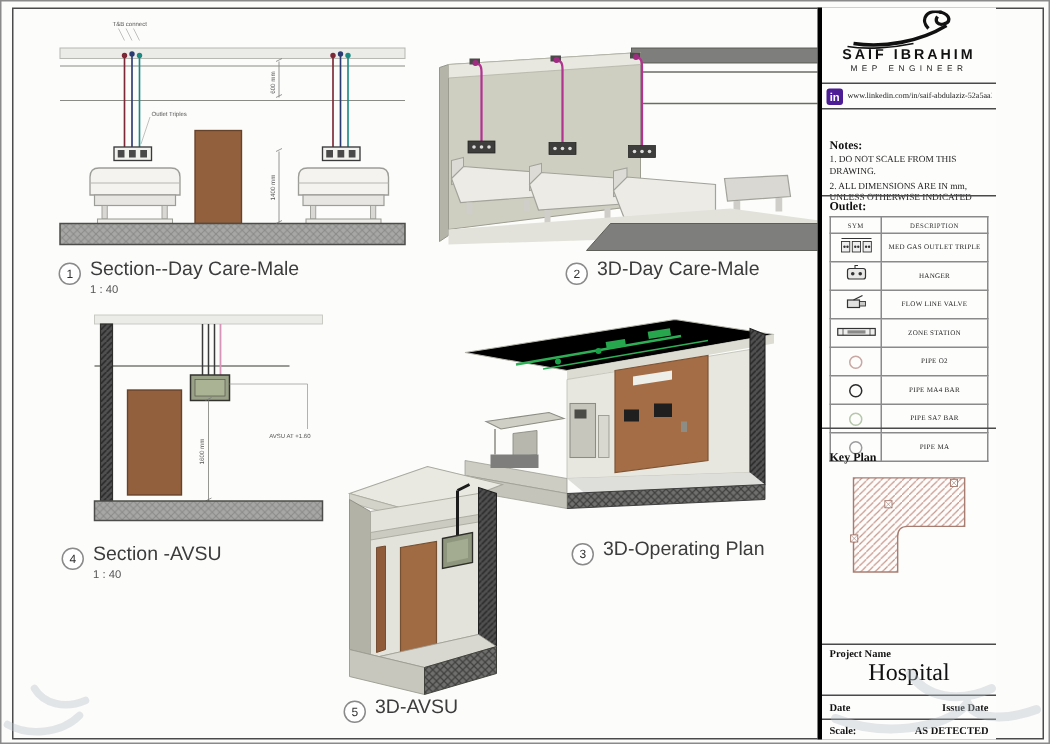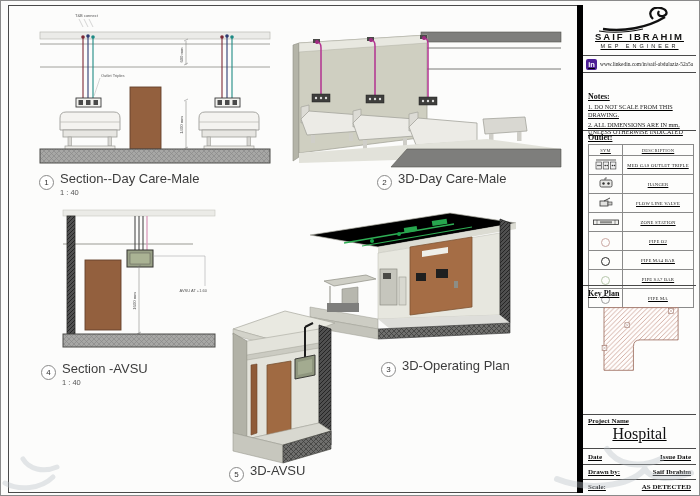--- a/index.html
+++ b/index.html
@@ -9,42 +9,42 @@
   #frame{position:absolute;left:7px;top:4px;width:688px;height:488px;border:1px solid #4a4a4a;}
   
   .viewlabel{position:absolute;display:flex;gap:6px;align-items:flex-start;}
   .vnum{width:15px;height:15px;border:1px solid #8a8a8a;border-radius:50%;font-size:8px;line-height:14px;
         text-align:center;color:#333;background:#fff;margin-top:3px;flex:0 0 auto;}
   .vtitle{font-size:13px;color:#3c3c3c;line-height:1.05;}
   .vscale{font-size:7.5px;color:#555;margin-top:2px;}
   .dwg{position:absolute;}
   svg text{font-family:"Liberation Sans",sans-serif;}
   
-  #tb{position:absolute;left:576px;top:4px;width:119px;height:488px;border-left:6px solid #000000;
-      display:flex;flex-direction:column;background:#fdfdfc;font-family:"Liberation Serif",serif;text-decoration:underline;}
+  #tb{position:absolute;left:544px;top:4px;width:119px;height:488px;border-left:3px solid #000000;
+      display:flex;flex-direction:column;background:#fdfdfc;font-family:"Liberation Serif",serif;}
   .tbsec{border-top:1px solid #4a4a4a;position:relative;}
   .tbsec:first-child{border-top:none;}
   #logo{height:50px;display:flex;flex-direction:column;align-items:center;justify-content:flex-start;padding-top:2px;}
   .brandname{font-family:"Liberation Sans",sans-serif;font-weight:bold;font-size:9.5px;letter-spacing:2px;color:#111;margin-top:-2px;}
   .brandtag{font-family:"Liberation Sans",sans-serif;font-size:5.5px;letter-spacing:3px;color:#222;margin-top:1px;}
   #li{height:17px;display:flex;align-items:center;gap:3px;padding:0 3px;}
   .liicon{width:11px;height:11px;border-radius:2px;color:#fff;font-family:"Liberation Sans",sans-serif;
           font-weight:bold;font-size:7.5px;line-height:11px;text-align:center;flex:0 0 auto;}
   .liurl{font-size:5.4px;color:#222;white-space:nowrap;overflow:hidden;}
   #notes{height:58px;padding:19px 5px;}
   .tbhead{font-weight:bold;font-size:8px;color:#111;}
   .noteline{font-size:6.2px;color:#1c1c1c;margin-top:2px;line-height:1.25;}
   #legsec{height:155px;padding:2px 5px;}
   table.leg{border-collapse:collapse;margin:2px auto 0;width:106px;}
   table.leg th,table.leg td{border:0.5px solid #8a8a8a;padding:0;}
   table.leg th{font-size:4.5px;font-weight:normal;color:#333;height:11px;letter-spacing:.3px;}
   td.sym{width:34px;height:15px;text-align:center;vertical-align:middle;}
   td.desc{font-size:4.7px;color:#222;text-align:center;letter-spacing:.2px;}
   .pipecircle{display:inline-block;width:9px;height:9px;border:1.6px solid #999;border-radius:50%;vertical-align:middle;}
-  #keyplan{flex:1;padding:3px 5px;}
+  #keyplan{flex:1;padding:14px 5px;}
   #projsec{height:34px;padding:2px 5px;}
   .bigval{font-size:16px;color:#111;text-align:center;margin-top:0px;}
   #shsec{height:29px;padding:2px 5px;}
   .shval{font-size:8.8px;color:#111;margin-top:2px;letter-spacing:.2px;}
   .rowsec{display:flex;justify-content:space-between;align-items:center;padding:0 5px;}
   #datesec{height:16px;}
   #drawnsec{height:15px;}
   #scalesec{height:14px;}
   .rl{font-weight:bold;font-size:7px;color:#111;}
   .rr{font-weight:bold;font-size:7px;color:#111;}
@@ -415,24 +415,20 @@
       </svg>
     </div>
     <div class="tbsec" id="projsec">
       <div class="rl">Project Name</div>
       <div class="bigval">Hospital</div>
     </div>
     <div class="tbsec rowsec" id="datesec">
       <span class="rl">Date</span>
       <span class="rr">Issue Date</span>
     </div>
-    <div class="tbsec rowsec" id="drawnsec">
-      <span class="rl">Drawn by:</span>
-      <span class="rr">Saif Ibrahim</span>
-    </div>
     <div class="tbsec rowsec" id="scalesec">
       <span class="rl">Scale:</span>
       <span class="rr">AS DETECTED</span>
     </div>
   </div>
 
   <svg class="wm" style="left:548px;top:430px;opacity:.38" width="152" height="66" viewBox="0 0 152 66">
     <path d="M8,48 C38,60 80,56 96,38 C101,48 120,50 142,42 M58,18 C68,34 90,38 112,28" stroke="#b9c0c7" stroke-width="6" fill="none" stroke-linecap="round"></path>
   </svg>
   <svg class="wm" style="left:0px;top:446px;opacity:.38" width="72" height="50" viewBox="0 0 72 50">

